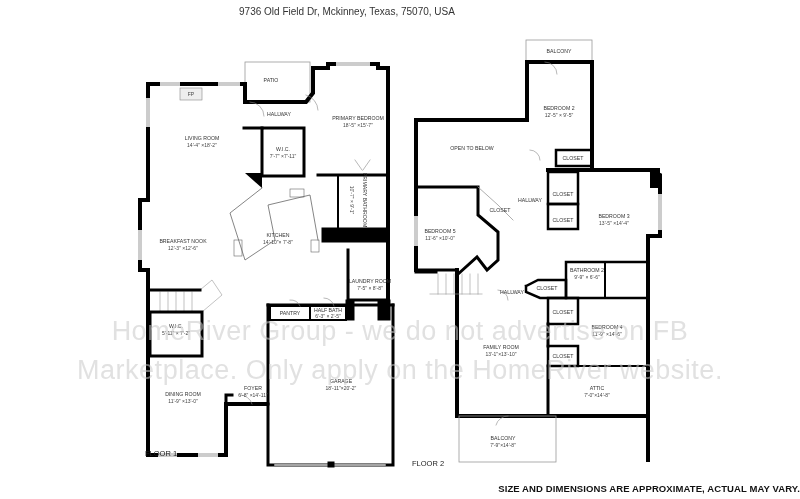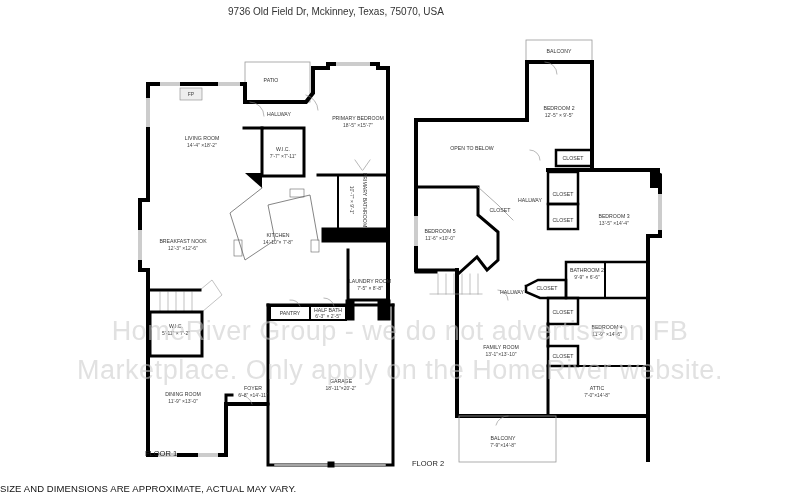--- a/index.html
+++ b/index.html
@@ -1,18 +1,18 @@
 <!DOCTYPE html>
 <html><head>
 <meta charset="utf-8">
 <style>
   html, body { margin:0; padding:0; background:#ffffff; }
   body { width:800px; height:499px; position:relative; overflow:hidden; font-family:"Liberation Sans", sans-serif; color:#222; }
-  .title { position:absolute; top:6px; left:0; width:672px; text-align:center; font-size:10px; color:#333; }
-  .footer { position:absolute; top:483px; left:0; width:800px; text-align:left; font-size:9.5px; font-weight:normal; color:#111; letter-spacing:0.1px; }
+  .title { position:absolute; top:6px; left:0; width:672px; text-align:center; font-size:10px; color:#333;padding-left:11px; }
+  .footer { position:absolute; top:483px; left:0; width:800px; text-align:right; font-size:9.5px; font-weight:bold; color:#111; letter-spacing:0.1px; }
   svg.plan { position:absolute; left:0; top:0; }
   .lbl { font-family:"Liberation Sans", sans-serif; font-size:5.2px; fill:#333; text-anchor:middle; }
   .dim { font-family:"Liberation Sans", sans-serif; font-size:5px; fill:#444; text-anchor:middle; }
   .floorlbl { font-family:"Liberation Sans", sans-serif; font-size:7.5px; fill:#222; }
   .wm { position:absolute; left:0; width:800px; text-align:center; font-size:27px; color:rgba(200,200,200,0.55); white-space:nowrap; letter-spacing:0.5px; }
 </style>
 </head>
 <body>
 
 <div class="title">9736 Old Field Dr, Mckinney, Texas, 75070, USA</div>

